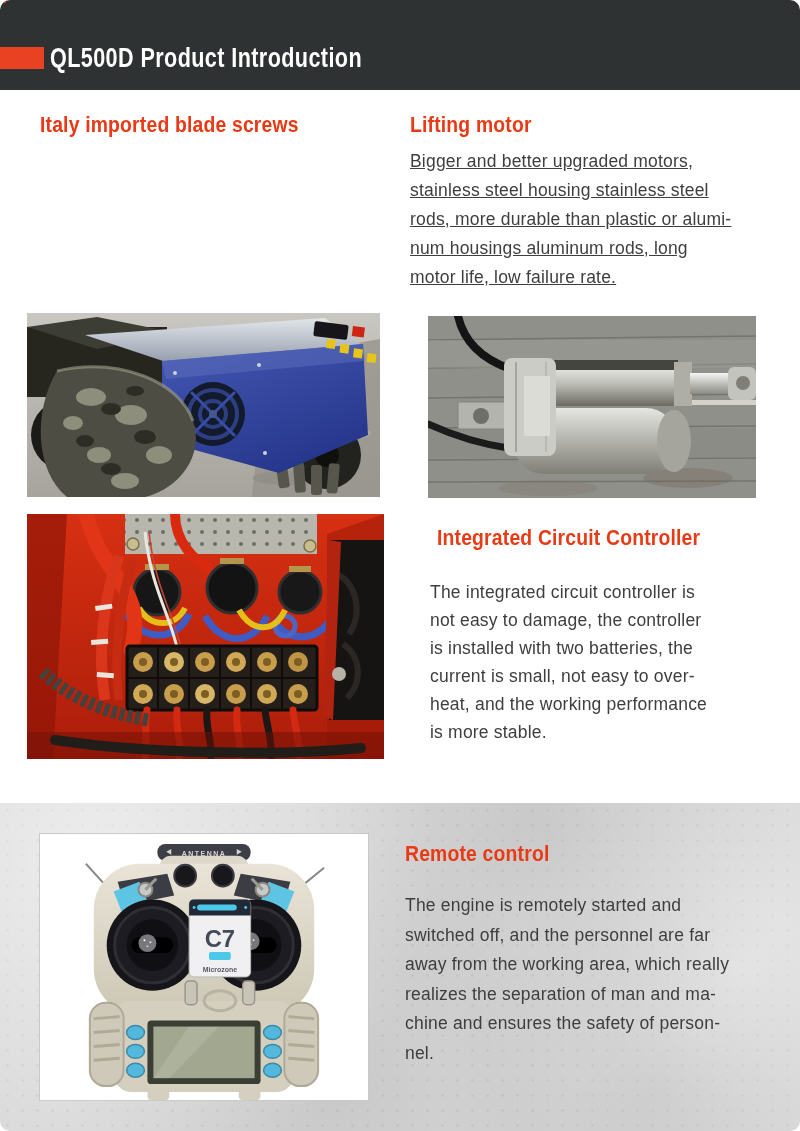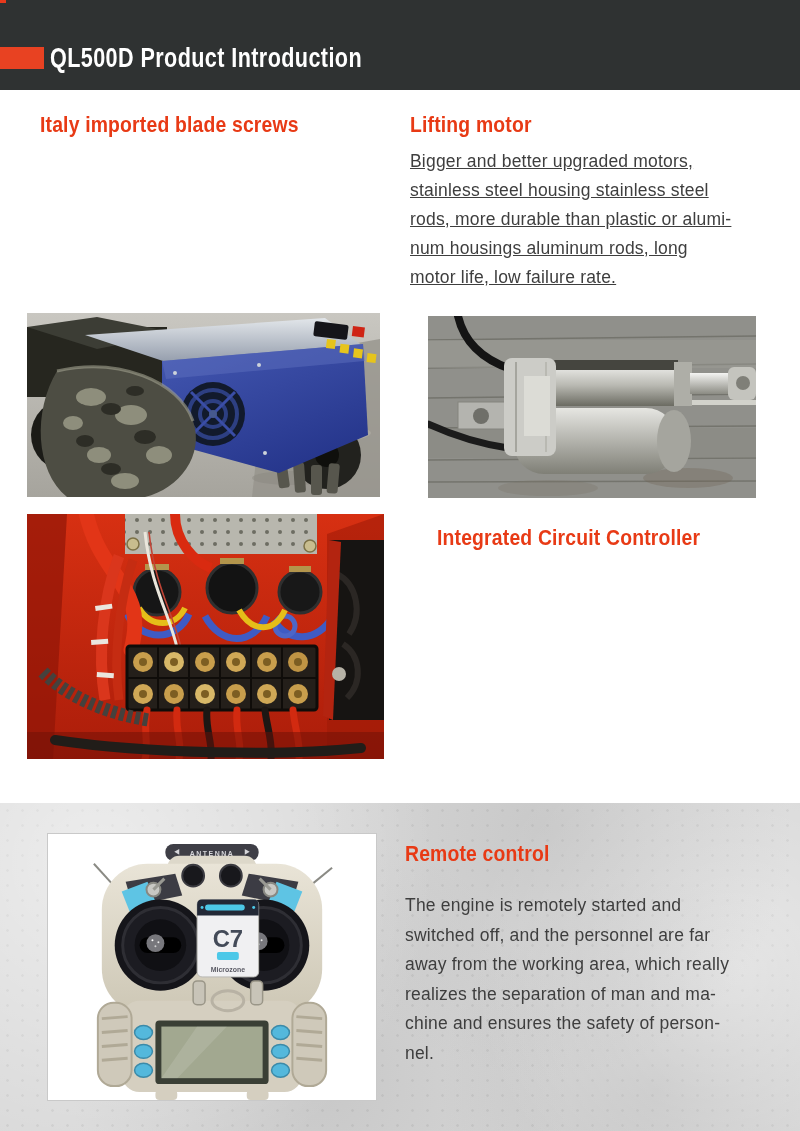--- a/index.html
+++ b/index.html
@@ -1,17 +1,17 @@
 <!DOCTYPE html>
 <html><head>
 <meta charset="utf-8">
 <style>
   html,body{margin:0;padding:0;background:#fff;}
   #page{position:relative;width:800px;height:1131px;overflow:hidden;background:#fff;
-        font-family:"Liberation Sans","DejaVu Sans",sans-serif;}
+        font-family:"Liberation Sans","DejaVu Sans",sans-serif;border-radius:10px;}
   
   .banner{position:absolute;left:0;top:0;width:800px;height:90px;background:#2f3232;}
   .corner-chip{position:absolute;left:0;top:0;width:6px;height:3px;background:#e8391c;}
   .title-block{position:absolute;left:0;top:47px;width:44px;height:22px;background:#e84222;}
   .banner-title{position:absolute;left:50px;top:43px;font-size:27px;font-weight:bold;color:#ffffff;
         white-space:nowrap;transform:scaleX(.8);transform-origin:0 0;letter-spacing:.5px;}
   
   .red-h{position:absolute;color:#e83a15;font-weight:bold;font-size:22px;white-space:nowrap;
         transform:scaleX(.88);transform-origin:0 0;letter-spacing:.2px;}
   
@@ -26,21 +26,21 @@
   .gray-section{position:absolute;left:0;top:803px;width:800px;height:328px;background-color:#d7d7d7;
     background-image:
       radial-gradient(circle at 12% 18%, rgba(255,255,255,.55), transparent 45%),
       radial-gradient(circle at 68% 8%,  rgba(150,150,150,.22), transparent 40%),
       radial-gradient(circle at 92% 50%, rgba(255,255,255,.40), transparent 35%),
       radial-gradient(circle at 40% 85%, rgba(140,140,140,.20), transparent 45%),
       radial-gradient(circle at 82% 88%, rgba(130,130,130,.22), transparent 30%),
       radial-gradient(rgba(120,120,120,.14) 1px, transparent 1.6px);
     background-size:auto,auto,auto,auto,auto,15px 15px;}
   .remote-card{position:absolute;left:39px;top:30px;width:330px;height:268px;background:#ffffff;
-        border:1px solid #c9c9c9;box-sizing:border-box;margin-left:8px;}
+        border:1px solid #c9c9c9;box-sizing:border-box;}
   .remote-card svg{display:block;width:100%;height:100%;}
 </style>
 </head>
 <body>
 
 <div id="page">
 
   <div class="banner">
     <div class="corner-chip"></div>
     <div class="title-block"></div>
@@ -275,20 +275,26 @@
       <path d="M310,60 C330,70 336,100 322,120" stroke="#2b2724" stroke-width="6" fill="none"></path>
       <path d="M316,130 C334,142 336,168 320,184" stroke="#2b2724" stroke-width="6" fill="none"></path>
       <polygon points="302,26 314,28 306,206 296,202" fill="#b32410"></polygon>
       <circle cx="312" cy="160" r="7" fill="#b6b2a6"></circle>
       <rect x="0" y="218" width="357" height="27" fill="#6e1005" opacity="0.5"></rect>
       <path d="M28,226 C120,240 260,242 334,234" stroke="#211d19" stroke-width="10" fill="none" stroke-linecap="round"></path>
     </svg>
   </div>
 
   <div class="red-h" style="left:437px;top:525px;">Integrated Circuit Controller</div>
+  <div class="para mid" style="left:430px;top:578px;width:340px;">The integrated circuit controller is
+not easy to damage, the controller
+is installed with two batteries, the
+current is small, not easy to over-
+heat, and the working performance
+is more stable.</div>
 
   <div class="gray-section">
     <div class="remote-card">
       <svg viewBox="0 0 330 268">
         <defs>
           <linearGradient id="g4b" x1="0" y1="0" x2="0" y2="1">
               <stop offset="0" stop-color="#e9e4d7"></stop>
               <stop offset="1" stop-color="#cdc7b5"></stop>
             </linearGradient>
         </defs>

